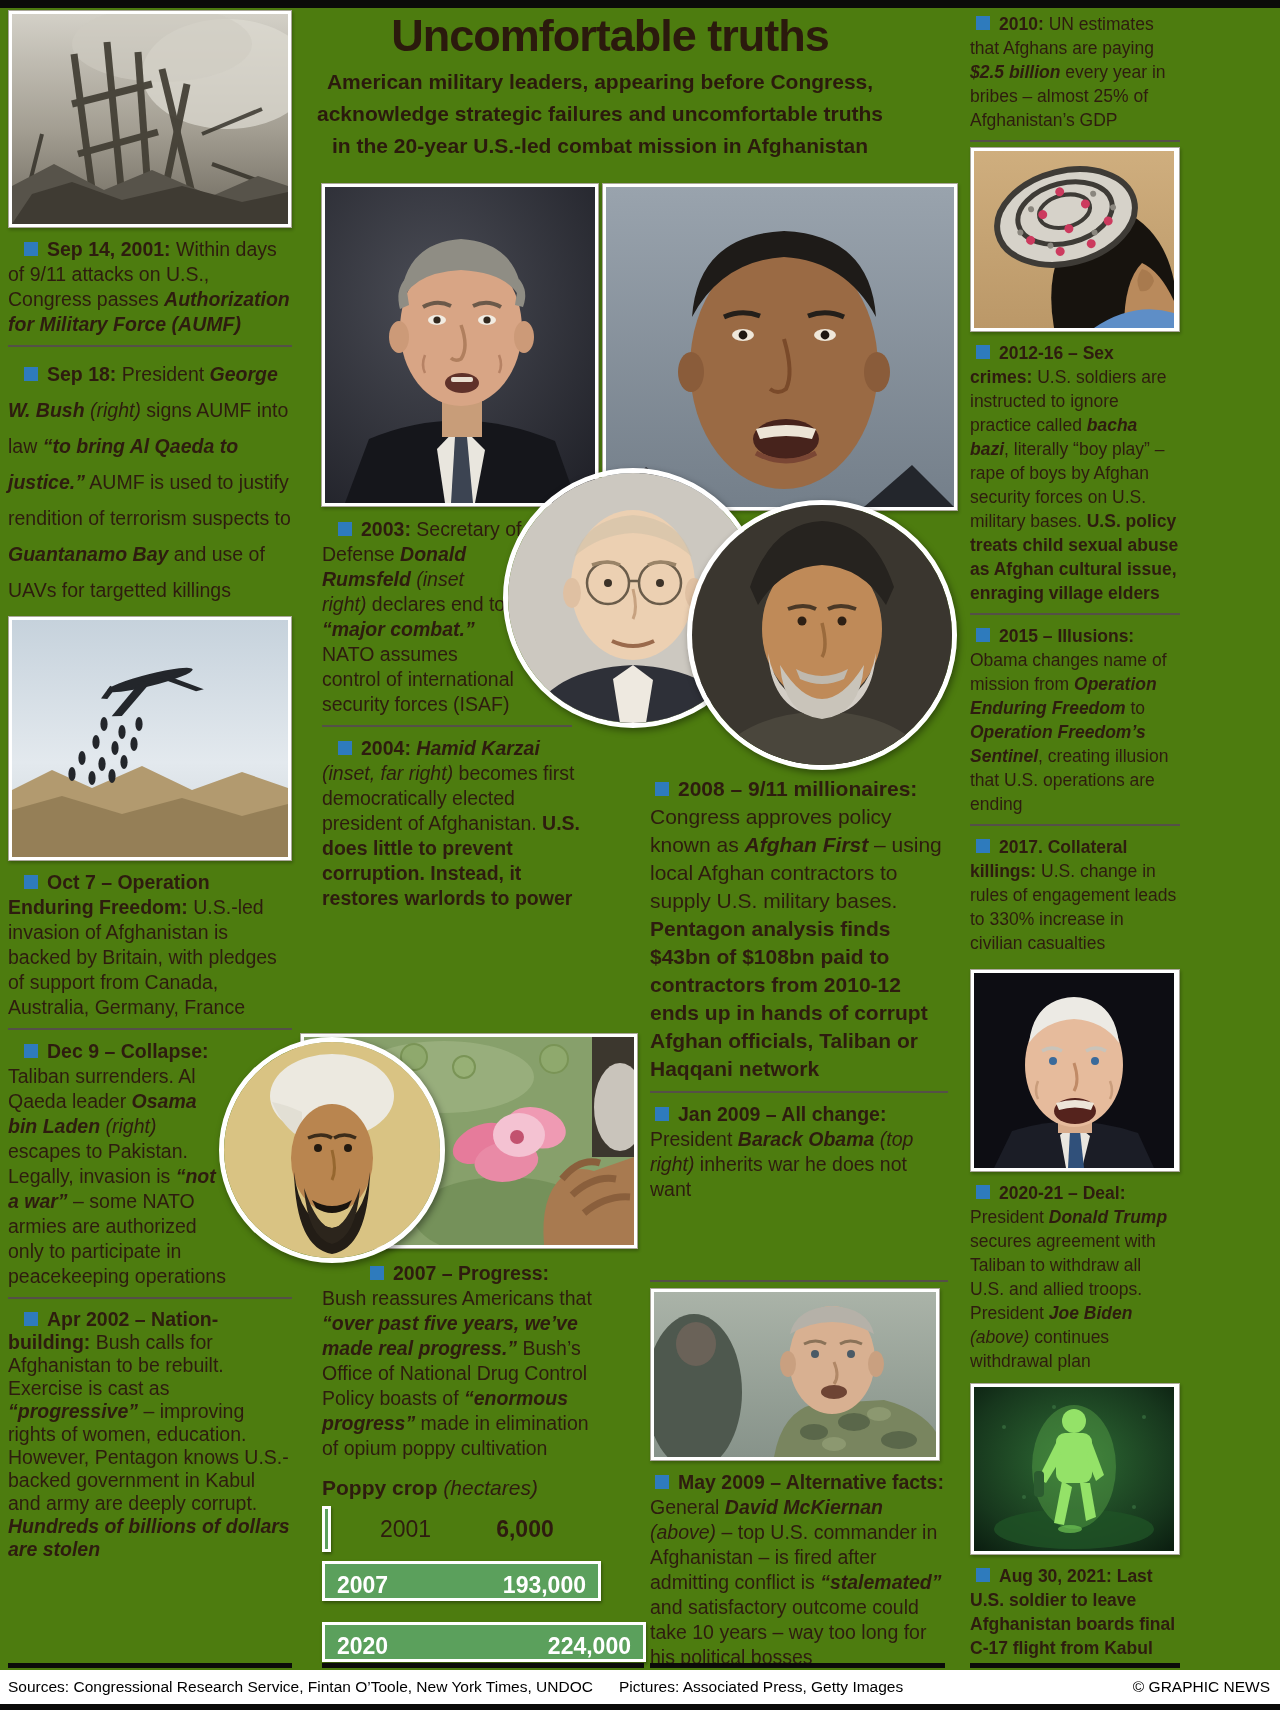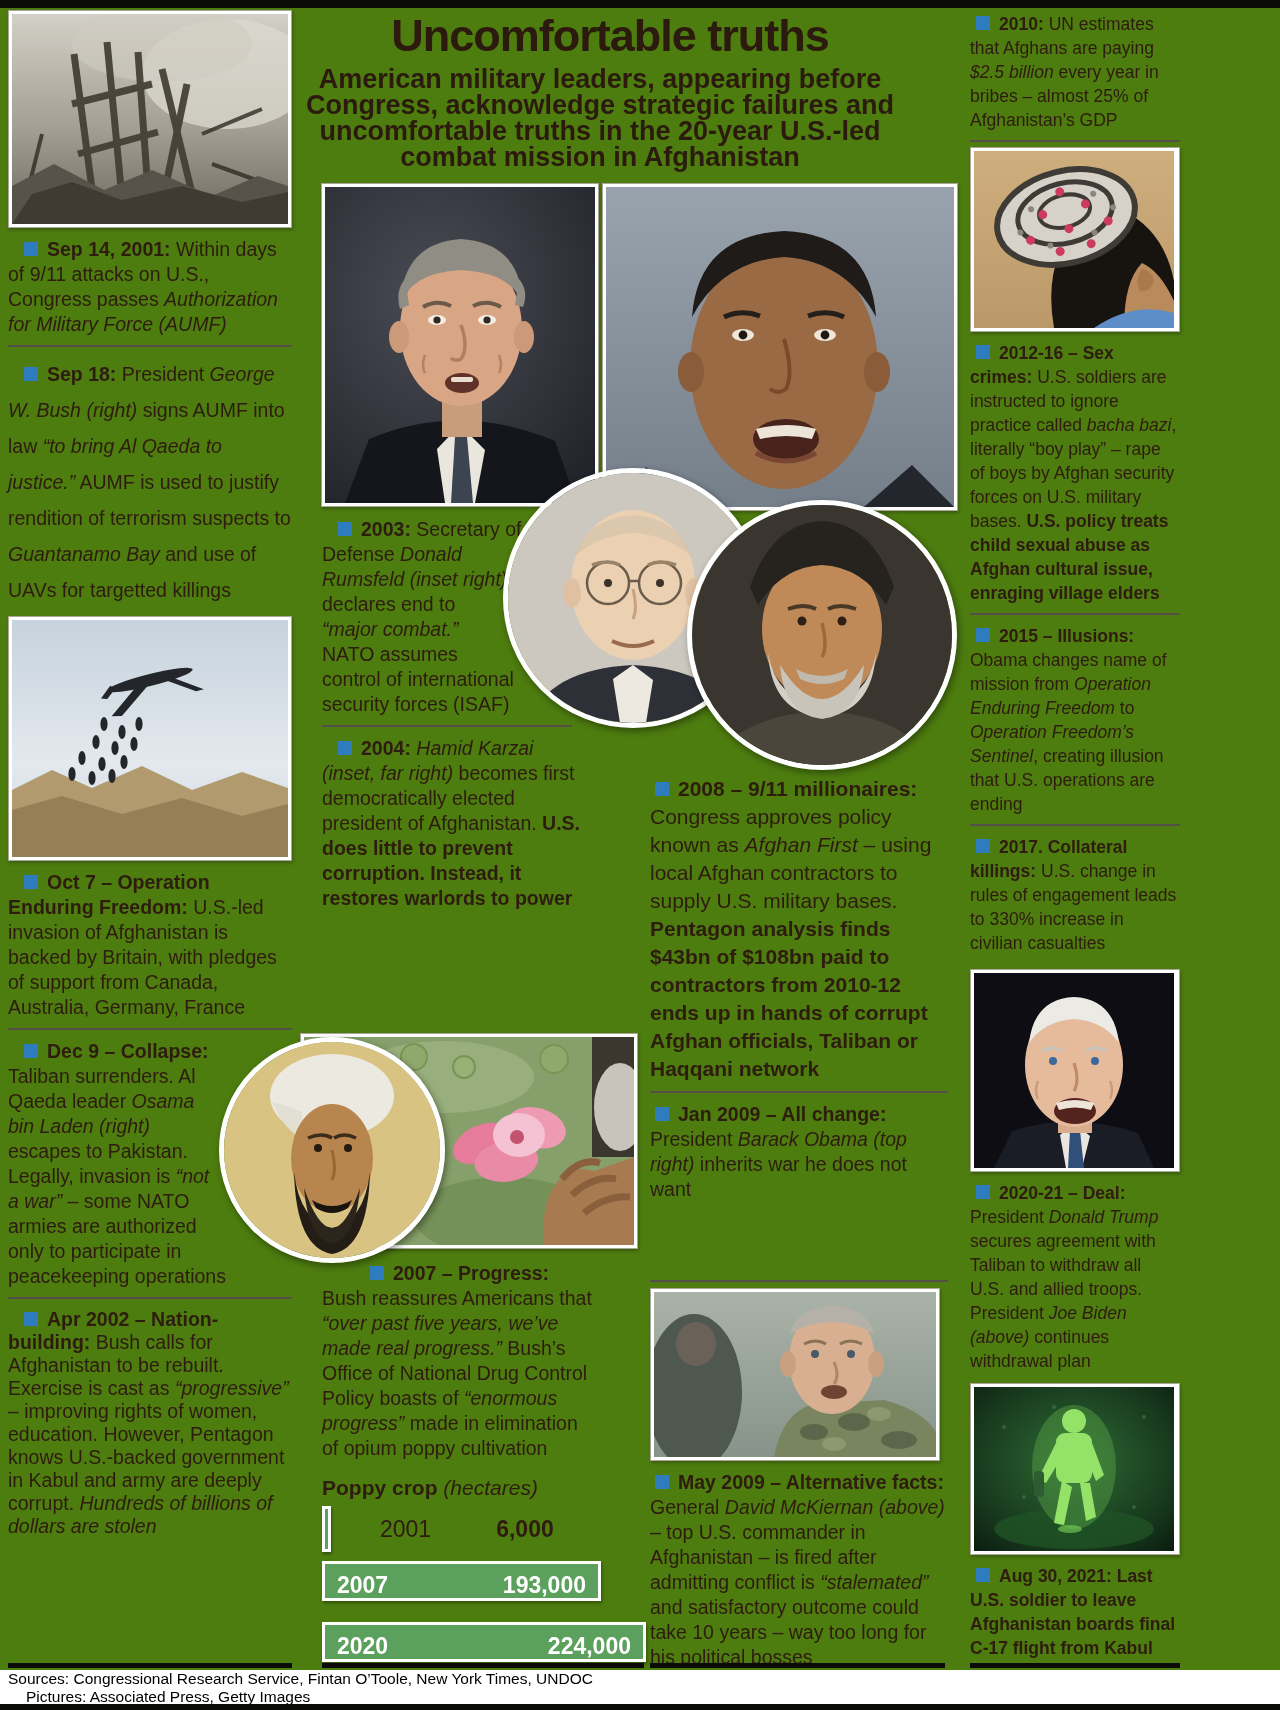--- a/index.html
+++ b/index.html
@@ -1,30 +1,30 @@
 <!DOCTYPE html>
 <html><head>
 <meta charset="utf-8">
 <style>
   html,body{margin:0;padding:0;background:#b9b6a8;}
   .page{position:relative;width:1280px;height:1710px;background:#4d7c0f;overflow:hidden;
         font-family:"Liberation Sans",sans-serif;color:#2e1c0f;}
   .abs{position:absolute;}
   .topbar{left:0;top:0;width:1280px;height:8px;background:#0b0b09;}
   .title{left:300px;top:10px;width:620px;text-align:center;font-size:45px;font-weight:bold;letter-spacing:-1px;color:#2b1a0d;}
-  .subtitle{left:305px;top:66px;width:590px;text-align:center;font-size:27px;font-weight:bold;line-height:26px;color:#2b1a0d;}
+  .subtitle{left:305px;top:66px;width:590px;text-align:center;font-size:21px;font-weight:bold;line-height:32px;color:#2b1a0d;}
   .photo{background:#fff;border:1px solid #aaa79a;padding:3px;box-shadow:1px 2px 3px rgba(0,0,0,.25);}
   .photo svg{display:block;}
   .circle{border-radius:50%;border:5px solid #fff;box-shadow:2px 3px 7px rgba(0,0,0,.4);overflow:hidden;z-index:6;}
   .circle svg{display:block;}
   .col{line-height:25px;font-size:19.5px;}
   .blk{margin:9px 0 8px;text-indent:16px;}
   .rule{border-top:2px solid #555047;height:0;margin:3px 0 2px;}
   .bul{display:inline-block;width:14px;height:14px;background:#2e7bbd;margin-right:9px;}
-  .b{font-weight:bold;} .i{font-style:italic;} .bi{font-weight:normal;font-style:italic;}
+  .b{font-weight:bold;} .i{font-style:italic;} .bi{font-weight:bold;font-style:italic;}
   
   .t-sep18{line-height:36px;}
   .t-apr2002{line-height:23px;}
   .t-2008{font-size:21px;line-height:28px;}
   .t-2007{text-indent:48px;}
   .colD{width:210px;font-size:17.5px;line-height:24px;}
   .colD .blk{text-indent:6px;}
   .colC .blk{text-indent:5px;}
   .wrapR{float:right;}
   .w-dec9{width:76px;height:232px;shape-outside:circle(116px at 114px 116px);margin:-2px -6px 0 6px;}
@@ -33,21 +33,21 @@
   .chart-title{font-size:21px;margin:14px 0 6px;}
   .bar-row{height:40px;background:#5ba05c;border:3px solid #fff;box-shadow:1px 2px 3px rgba(0,0,0,.35);
            display:flex;justify-content:space-between;align-items:flex-end;color:#fff;font-weight:bold;
            font-size:23px;padding:0 12px;margin-bottom:7px;box-sizing:border-box;}
   .bar-small{display:flex;align-items:center;margin-bottom:9px;height:46px;gap:35px;}
   .chip{background:#5ba05c;border:3px solid #fff;box-shadow:1px 2px 3px rgba(0,0,0,.35);height:46px;box-sizing:border-box;}
   .bar-small .yr{font-size:23px;margin-left:14px;}
   .bar-small .val{font-size:23px;font-weight:bold;margin-left:30px;}
   
   .endrule{height:5px;background:#0b0b09;}
-  .footwhite{left:0;top:1670px;width:1280px;height:34px;background:#ffffff;display:flex;align-items:flex-start;flex-direction:column;}
+  .footwhite{left:0;top:1670px;width:1280px;height:34px;background:#ffffff;display:flex;align-items:center;}
   .footwhite .src{margin-left:8px;font-size:15.5px;color:#000;}
   .footwhite .pics{margin-left:26px;font-size:15.5px;color:#000;}
   .footwhite .credit{margin-left:auto;margin-right:10px;font-size:15.5px;color:#000;}
   .footblack{left:0;top:1704px;width:1280px;height:6px;background:#0b0b09;}
 </style>
 </head>
 <body>
 
 <div class="page">
   <div class="abs topbar"></div>

